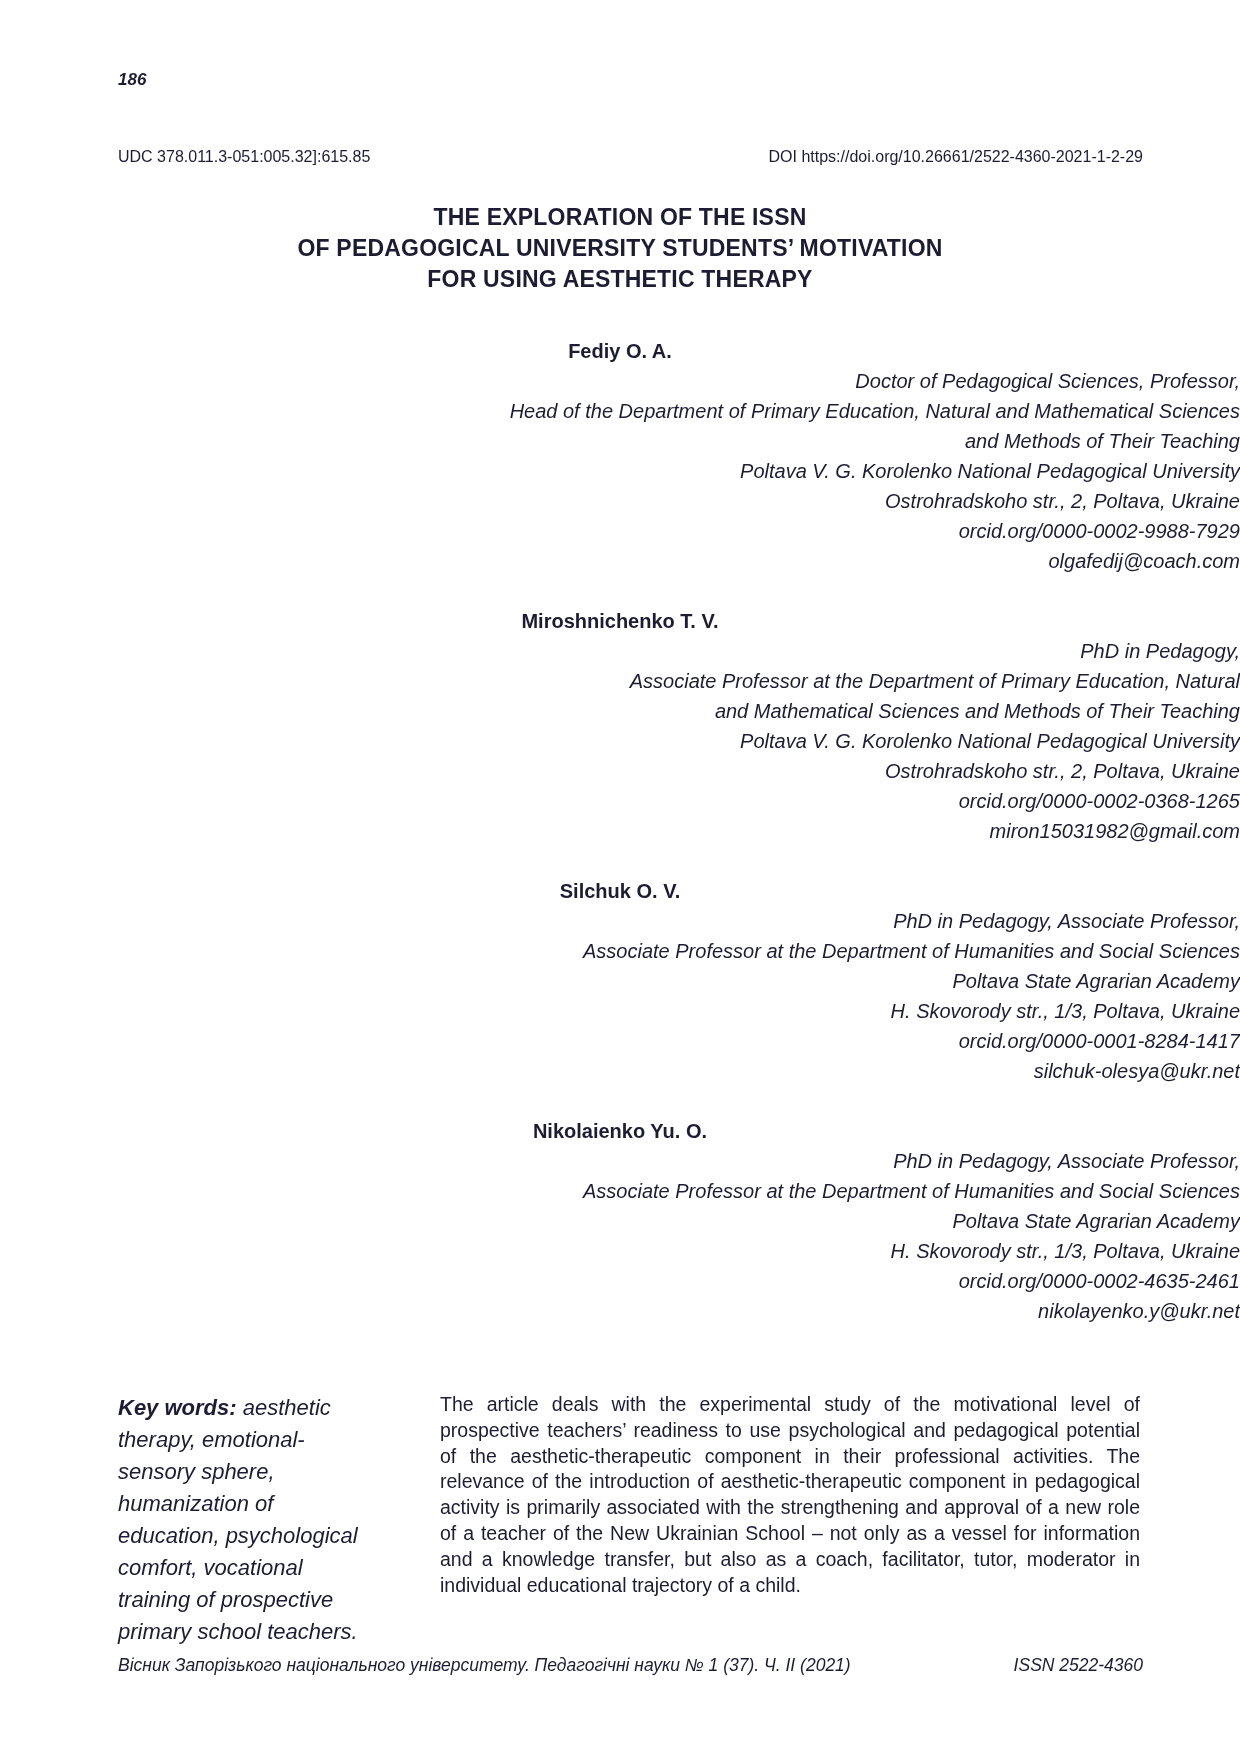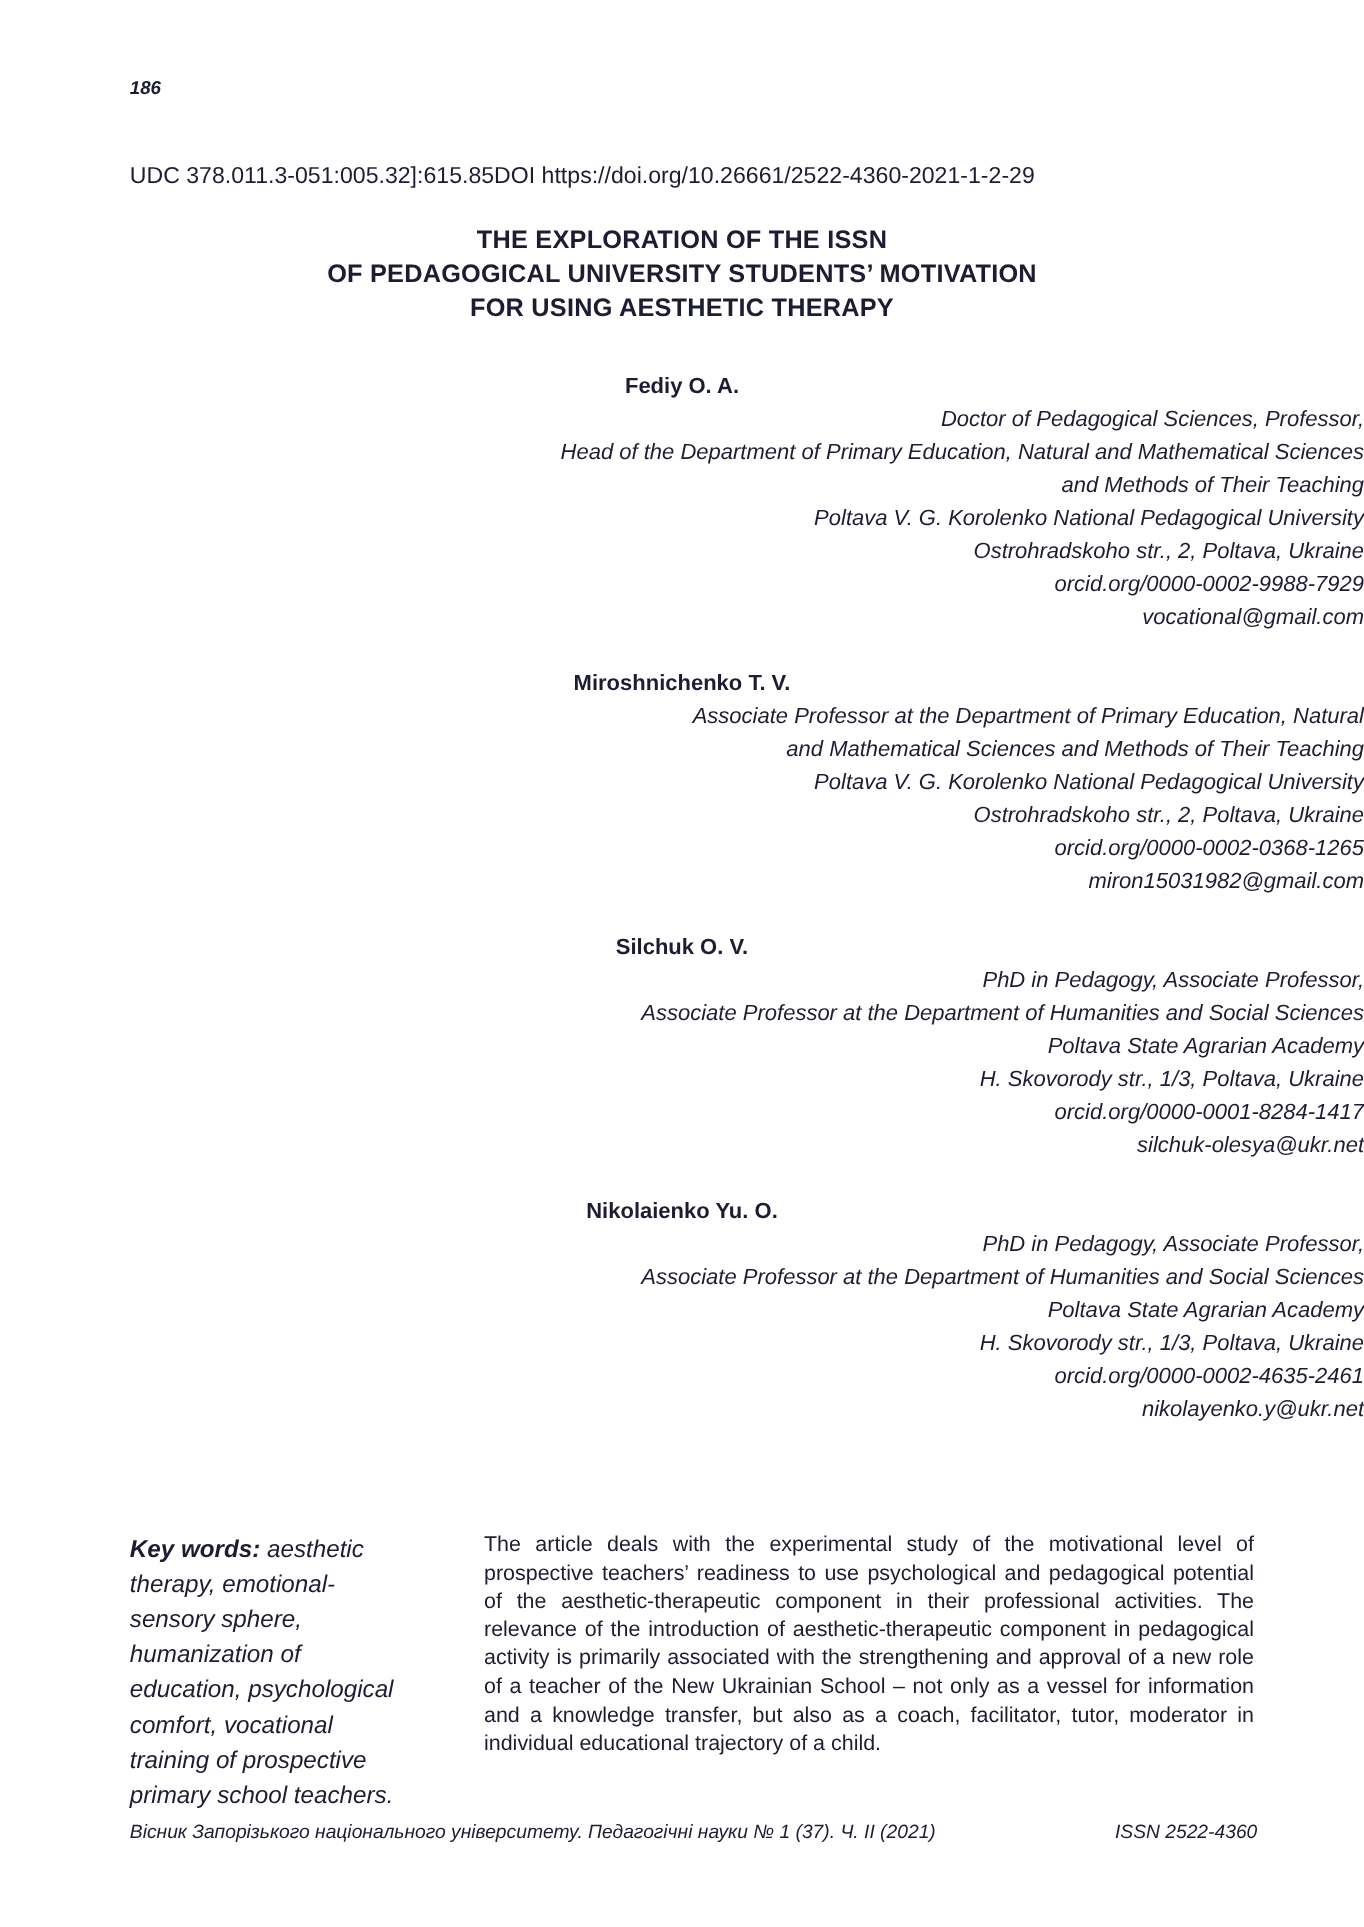--- a/index.html
+++ b/index.html
@@ -24,21 +24,22 @@
     font-size: 17px;
     font-weight: bold;
     font-style: italic;
   }
   .udc-row {
     position: absolute;
     left: 118px;
     right: 97px;
     top: 148px;
     display: flex;
-    font-size: 21px;
+    justify-content: space-between;
+    font-size: 16px;
   }
   .title {
     position: absolute;
     top: 202px;
     left: 60px;
     right: 60px;
     margin: 0;
     text-align: center;
     font-size: 23px;
     font-weight: bold;
@@ -114,27 +115,28 @@
 
     <div class="author-block">
       <div class="author-name">Fediy O. A.</div>
       <div class="author-details">
           <div>Doctor of Pedagogical Sciences, Professor,</div>
           <div>Head of the Department of Primary Education, Natural and Mathematical Sciences</div>
           <div>and Methods of Their Teaching</div>
           <div>Poltava V. G. Korolenko National Pedagogical University</div>
           <div>Ostrohradskoho str., 2, Poltava, Ukraine</div>
           <div>orcid.org/0000-0002-9988-7929</div>
-          <div>vocational@gmail.com</div>
+          <div>olgafedij@coach.com</div>
         </div>
     </div>
 
     <div class="author-block">
       <div class="author-name">Miroshnichenko T. V.</div>
       <div class="author-details">
+          <div>PhD in Pedagogy,</div>
           <div>Associate Professor at the Department of Primary Education, Natural</div>
           <div>and Mathematical Sciences and Methods of Their Teaching</div>
           <div>Poltava V. G. Korolenko National Pedagogical University</div>
           <div>Ostrohradskoho str., 2, Poltava, Ukraine</div>
           <div>orcid.org/0000-0002-0368-1265</div>
           <div>miron15031982@gmail.com</div>
         </div>
     </div>
 
     <div class="author-block">

